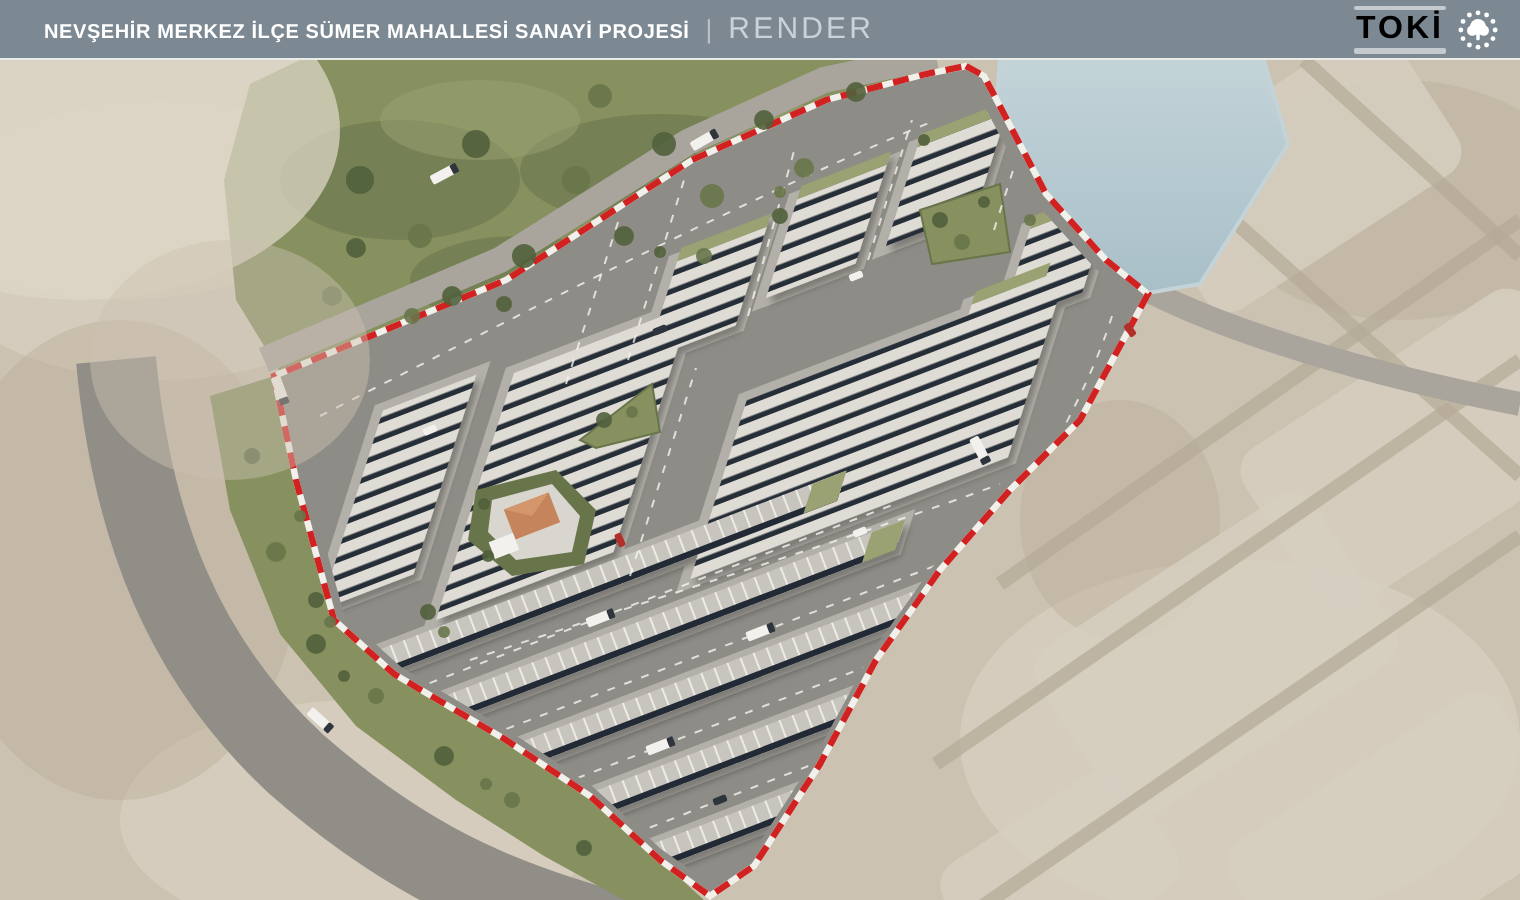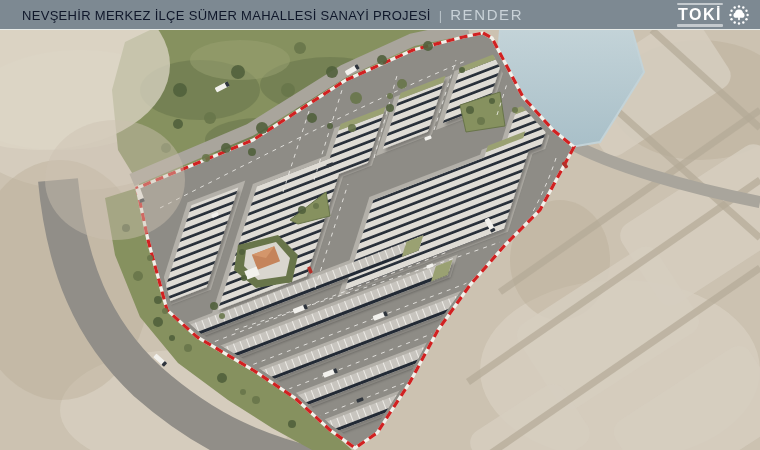--- a/index.html
+++ b/index.html
@@ -2,27 +2,27 @@
 <html><head>
 <meta charset="utf-8">
 <style>
   html,body{margin:0;padding:0;background:#ffffff;}
   .frame{width:760px;height:450px;overflow:hidden;position:relative;
          font-family:"Liberation Sans",sans-serif;}
   .topbar{height:30px;background:#7d8992;display:flex;align-items:center;
           justify-content:space-between;box-sizing:border-box;padding:0 10px 0 22px;
           border-bottom:1px solid #e9ece9;}
   .titlewrap{display:flex;align-items:baseline;white-space:nowrap;}
-  .maintitle{color:#0f172a;font-size:13px;letter-spacing:.3px;font-weight:400;}
+  .maintitle{color:#ffffff;font-size:10px;letter-spacing:.3px;font-weight:700;}
   .divider{color:#b9c2c8;font-size:13px;margin:0 8px;}
   .sublabel{color:#c9d2d8;font-size:15px;letter-spacing:1.6px;}
   .logo{display:flex;align-items:center;gap:5px;}
   .logo-text-col{display:flex;flex-direction:column;align-items:center;line-height:1;}
   .logo-bar{height:2.5px;width:46px;background:rgba(255,255,255,.55);border-radius:1px;}
-  .logo-word{color:#ffffff;font-size:16px;font-weight:bold;letter-spacing:1.5px;margin:1.5px 0;}
+  .logo-word{color:#000000;font-size:16px;font-weight:bold;letter-spacing:1.5px;margin:1.5px 0;}
   .renderarea{width:760px;height:420px;position:relative;background:#ccc2b1;}
   svg{display:block;}
 </style>
 </head>
 <body>
 
 <div class="frame">
   <div class="topbar">
     <div class="titlewrap">
       <span class="maintitle">NEVŞEHİR MERKEZ İLÇE SÜMER MAHALLESİ SANAYİ PROJESİ</span>

